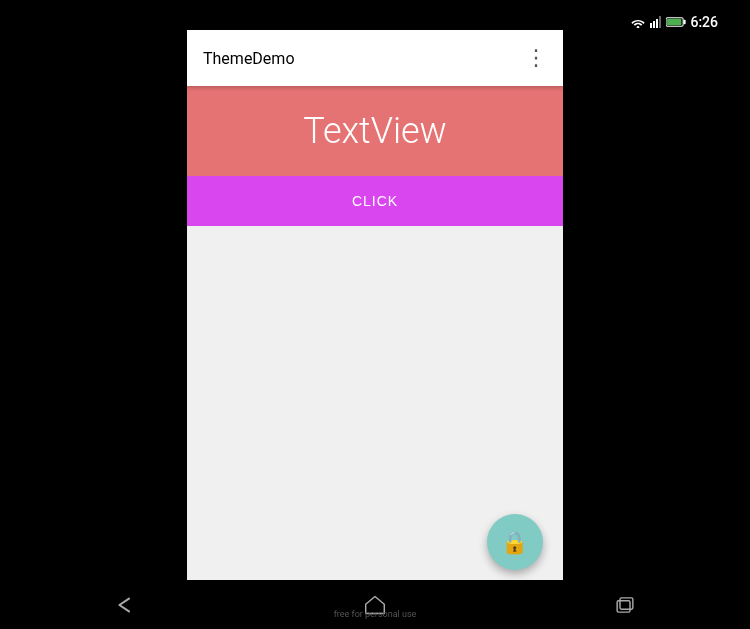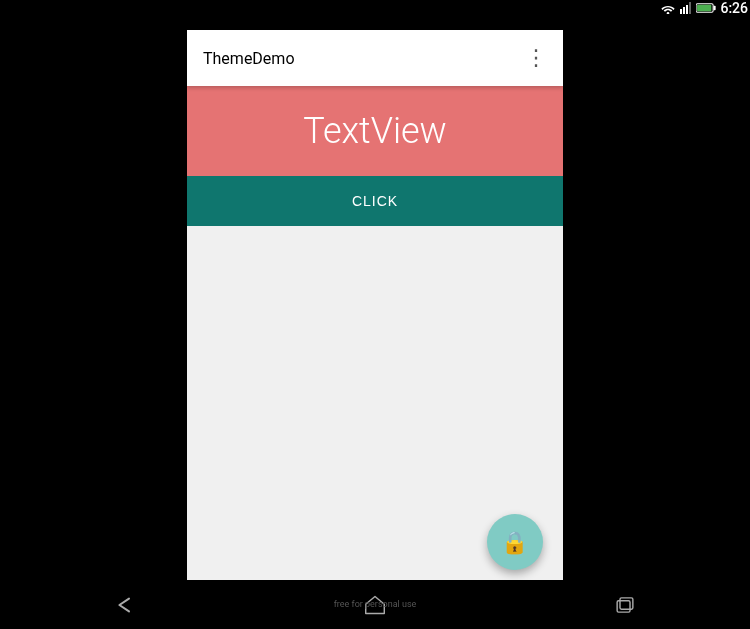--- a/index.html
+++ b/index.html
@@ -23,23 +23,23 @@
       flex-direction: column;
       align-items: center;
     }
 
     
     .status-bar {
       width: 750px;
       height: 30px;
       background: #000;
       display: flex;
-      align-items: flex-start;
+      align-items: flex-end;
       justify-content: flex-end;
-      padding-right: 2px;
+      padding-right: 32px;
       gap: 6px;
     }
 
     .status-icons {
       display: flex;
       align-items: center;
       gap: 4px;
     }
 
     .status-time {
@@ -98,21 +98,21 @@
     .text-view-label {
       font-size: 36px;
       color: #fff;
       font-weight: 300;
     }
 
     
     .click-button {
       width: 100%;
       height: 50px;
-      background: #0f766e;
+      background: #d946ef;
       display: flex;
       align-items: center;
       justify-content: center;
       cursor: pointer;
       border: none;
     }
 
     .click-label {
       font-size: 14px;
       color: #fff;
@@ -165,21 +165,21 @@
       align-items: center;
       justify-content: center;
       width: 60px;
       height: 40px;
       cursor: pointer;
     }
 
     
     .watermark {
       position: absolute;
-      bottom: 20px;
+      bottom: 10px;
       left: 50%;
       transform: translateX(-50%);
       color: #555;
       font-size: 9px;
       white-space: nowrap;
     }
   </style>
 </head>
 <body>
 

